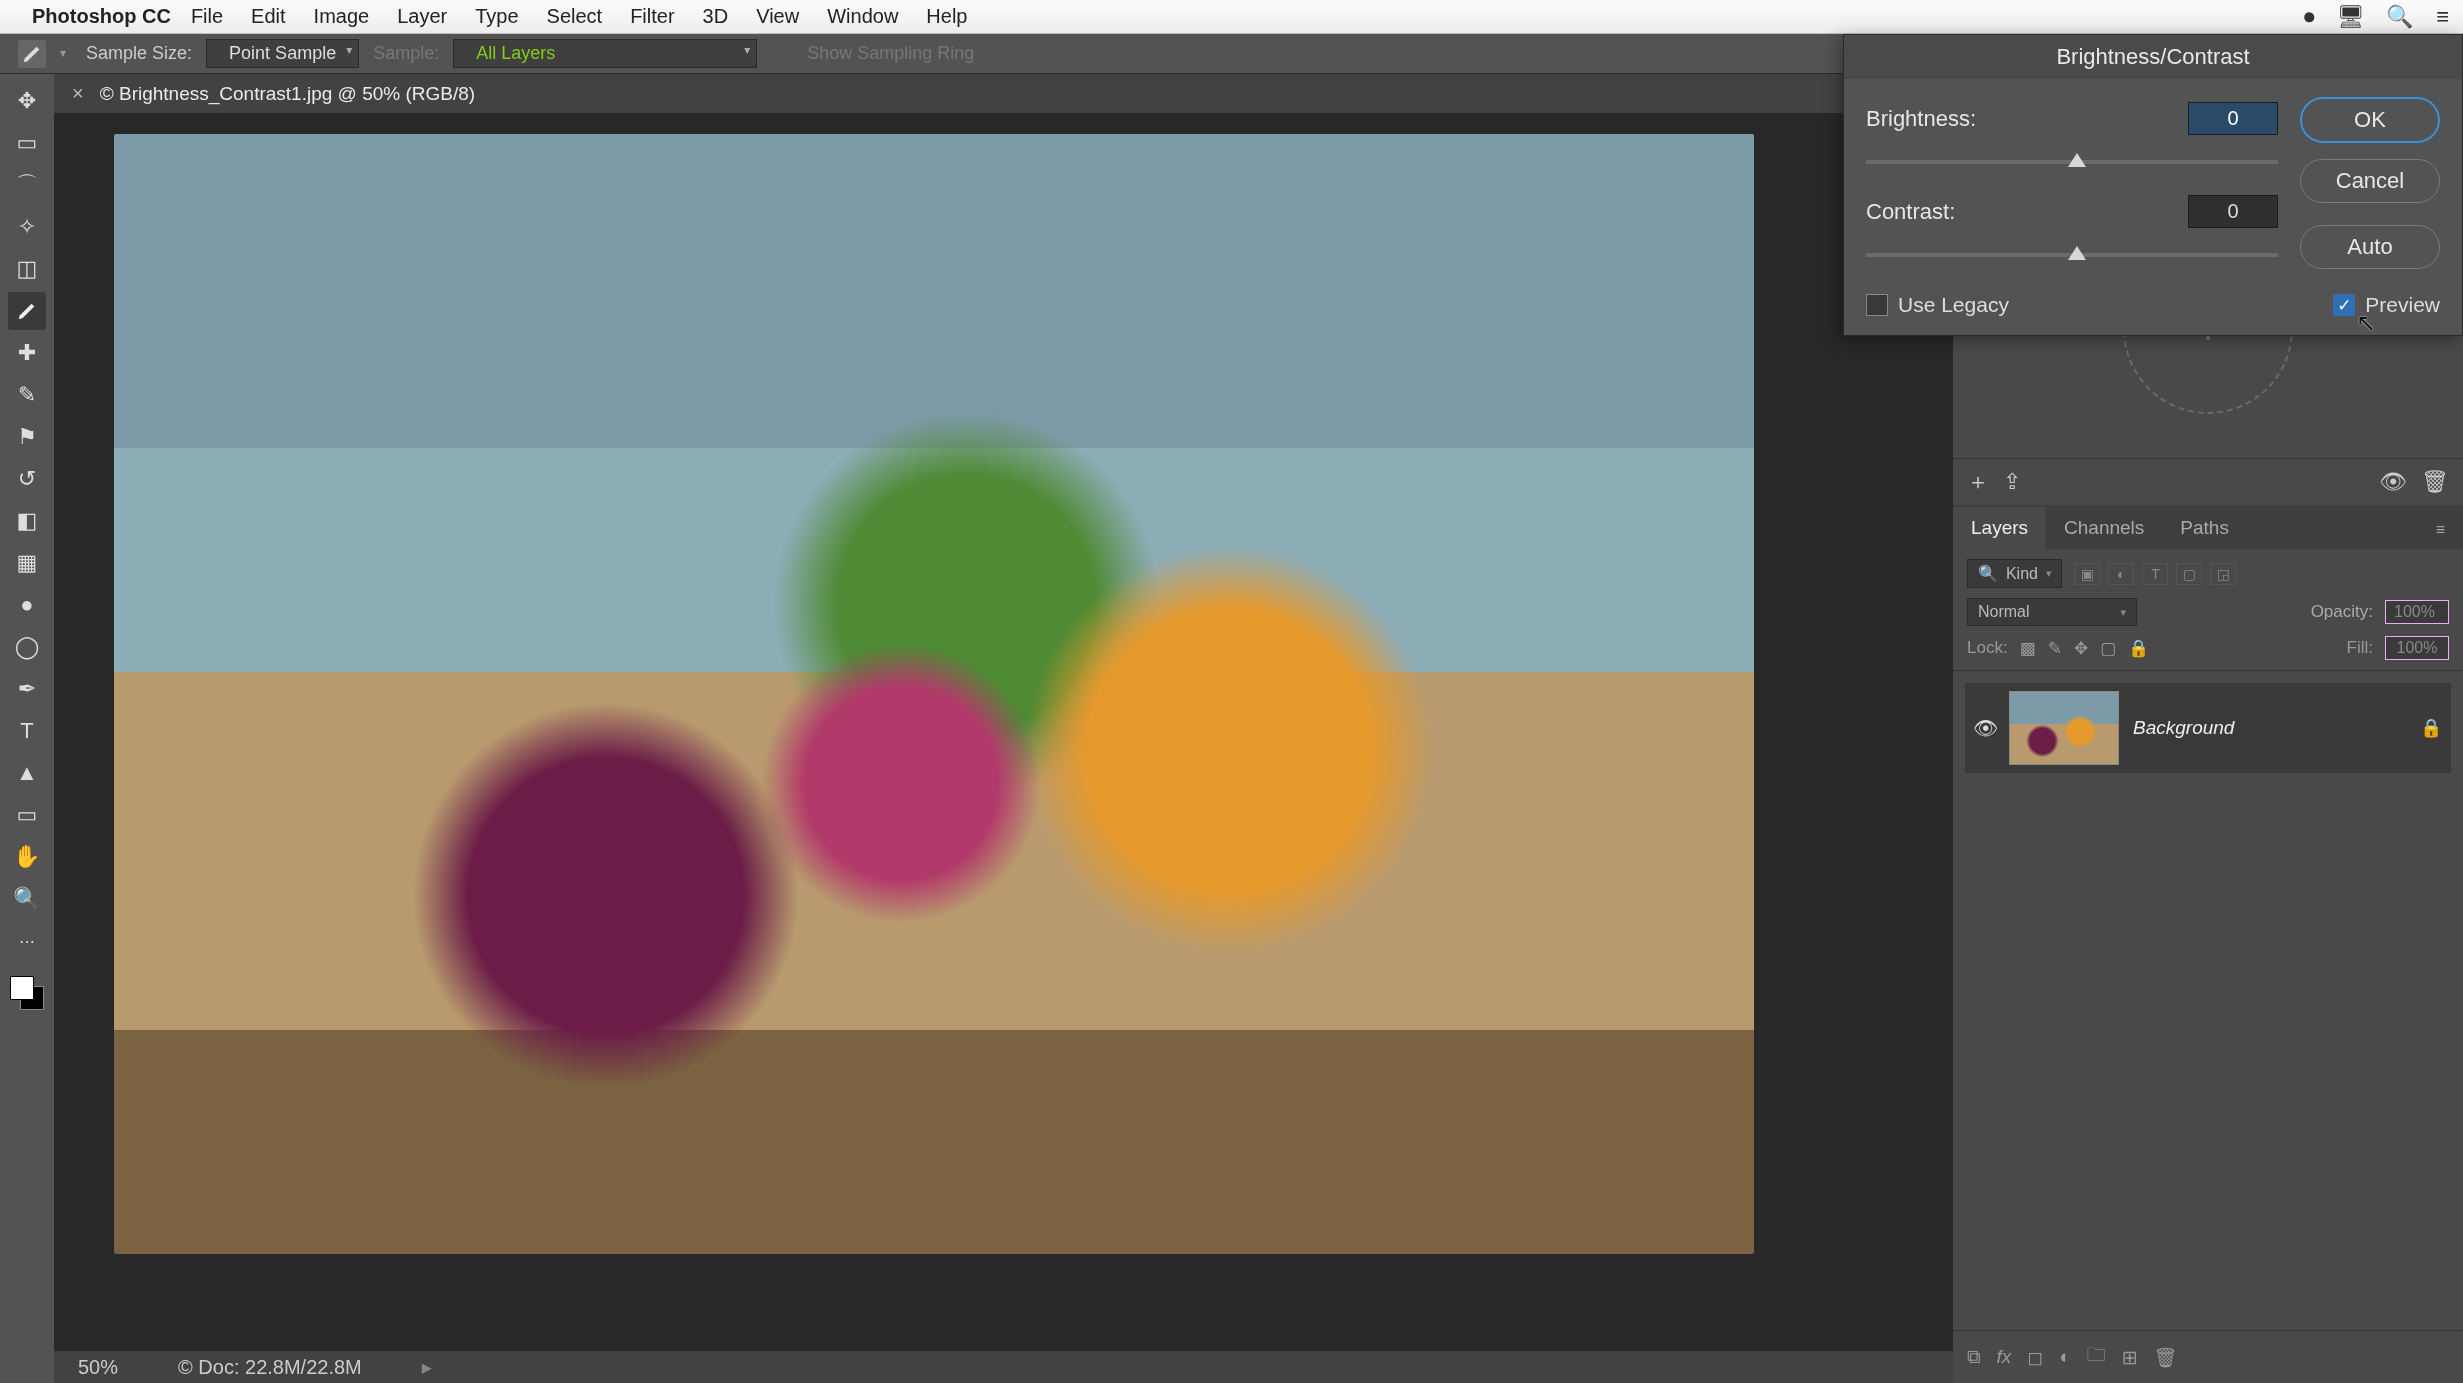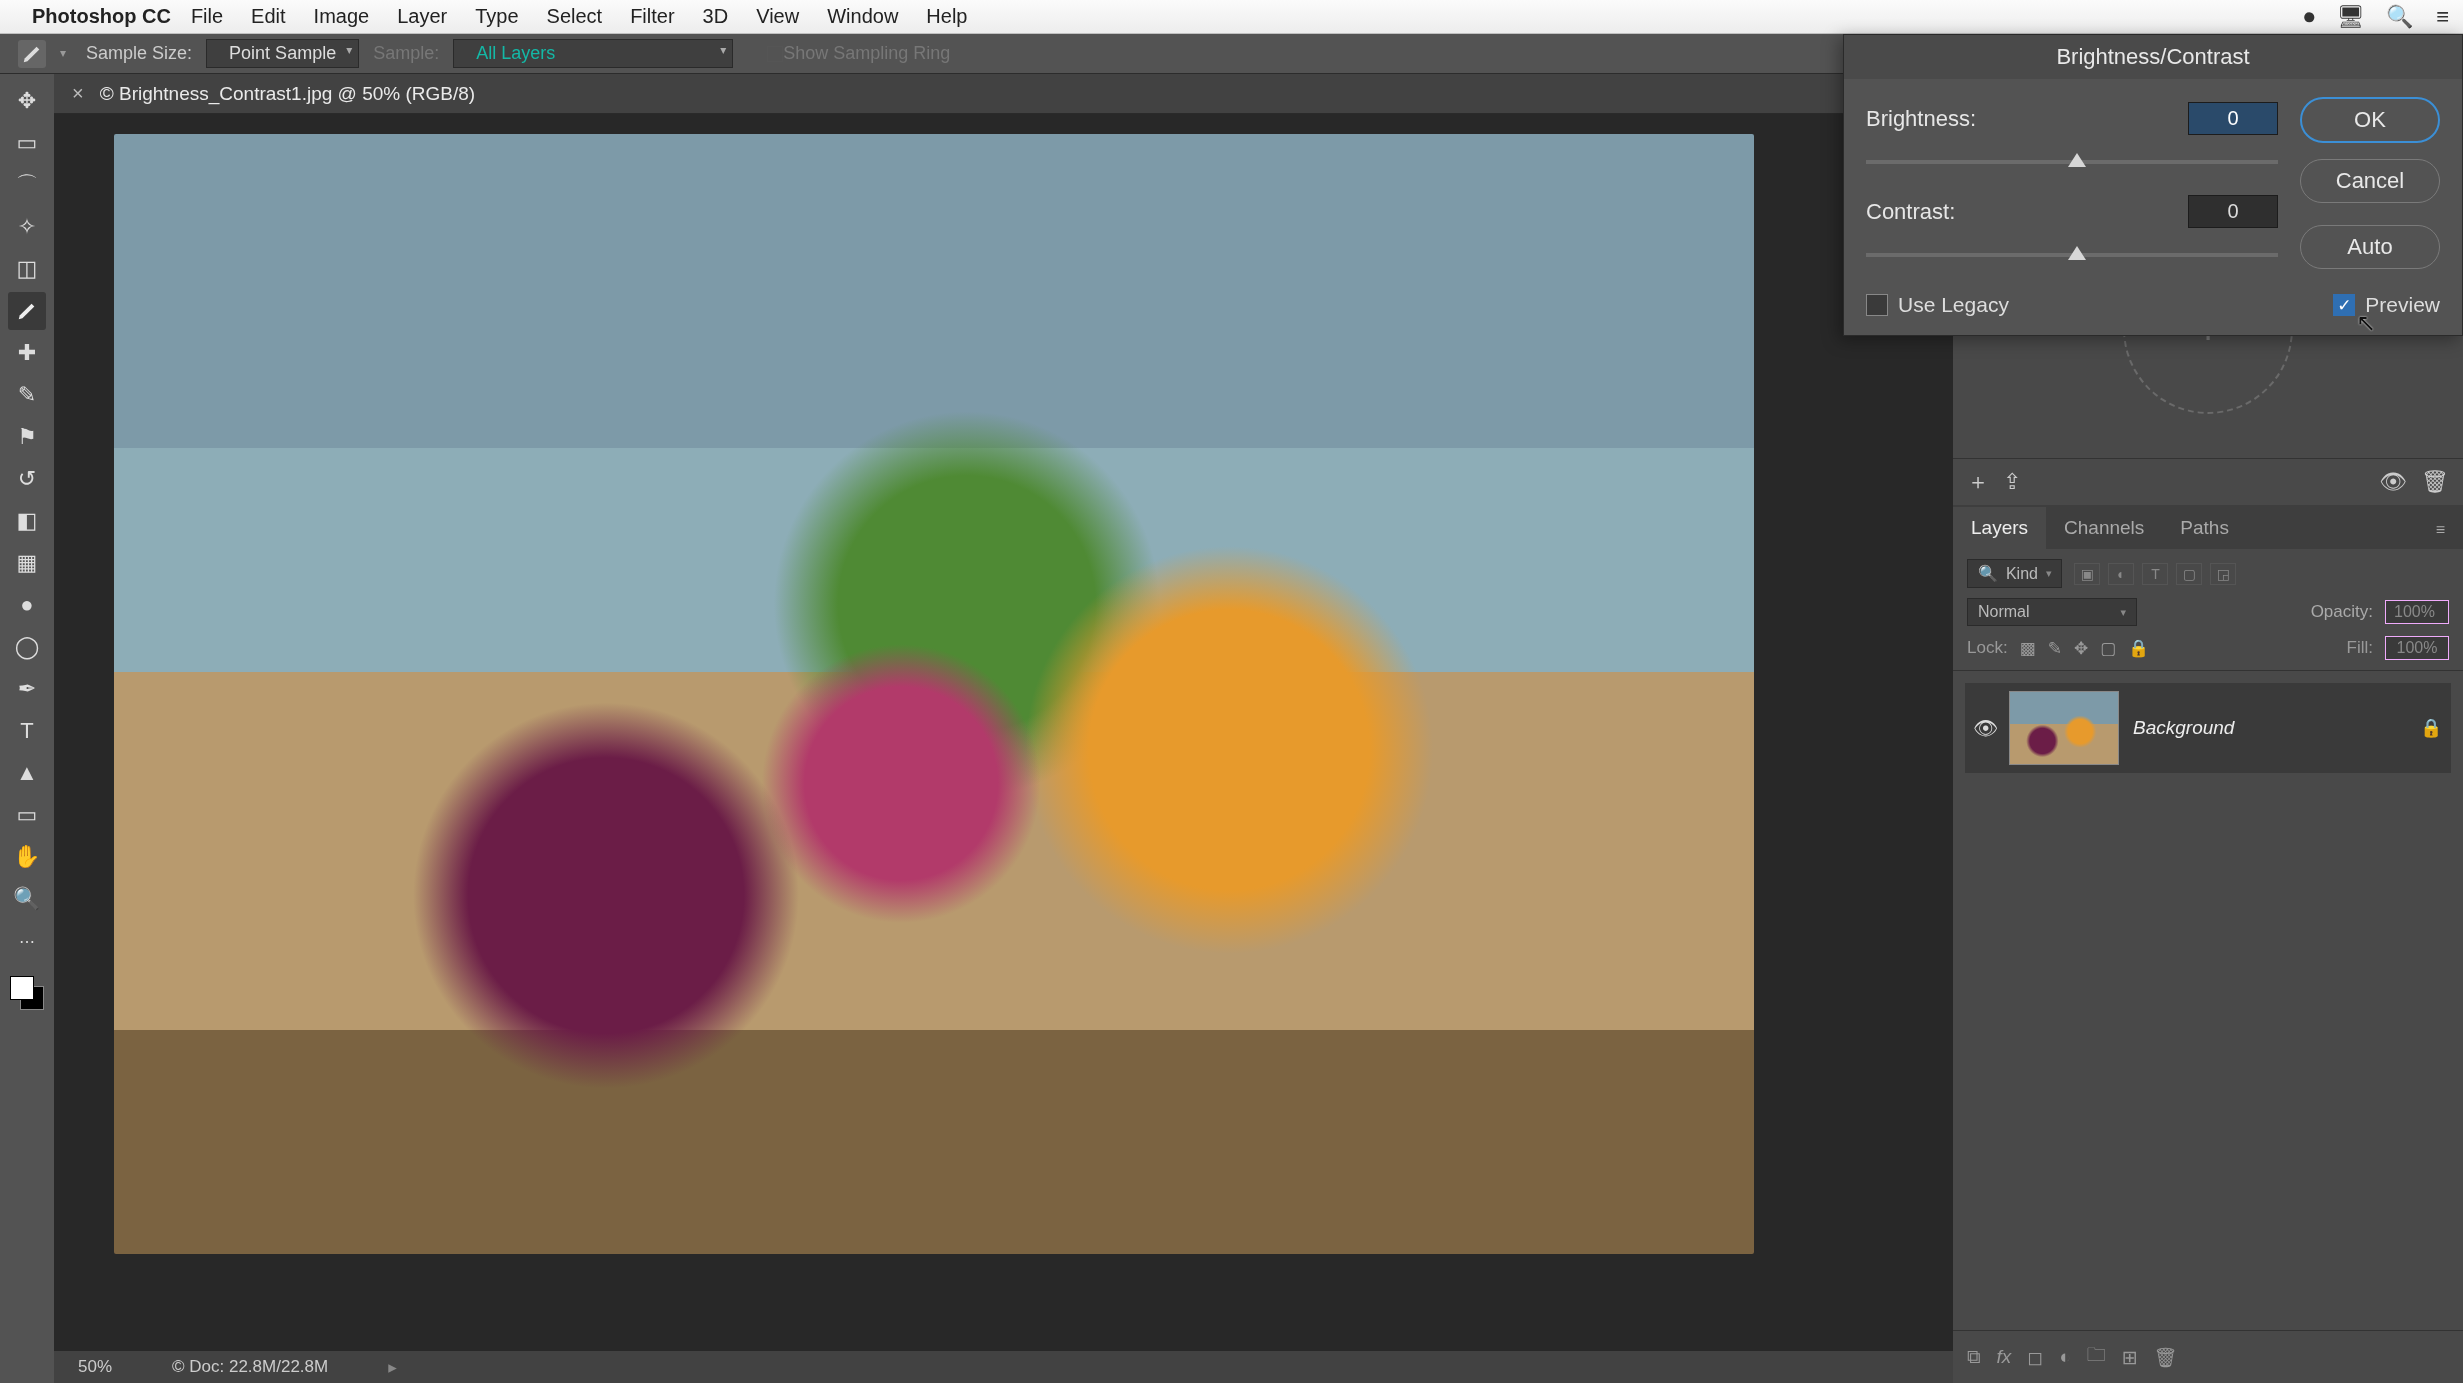--- a/index.html
+++ b/index.html
@@ -39,21 +39,21 @@
 .doc-tab .close-x { color:#bbb; font-size:20px; }
 .doc-tab .tabtext { font-weight:500; }
 .canvas { flex:1; background:#282828; padding:20px 20px 0 60px; position:relative; }
 .image-placeholder { width:1640px; height:1120px; border-radius:2px; background:
   radial-gradient(circle at 30% 68%, #6b1d47 0 10%, transparent 14%),
   radial-gradient(circle at 48% 58%, #b23a6a 0 9%, transparent 13%),
   radial-gradient(circle at 68% 55%, #e79a2c 0 11%, transparent 16%),
   radial-gradient(circle at 52% 42%, #4f8a34 0 12%, transparent 18%),
   linear-gradient(180deg,#7d9aa8 0 28%, #8dadb7 28% 48%, #b89a6e 48% 80%, #7b6341 80% 100%);
   filter:blur(0.5px); }
-.statusbar { height:32px; background:#424242; color:#ccc; font-size:17px; display:flex; align-items:center; padding:0 24px; gap:60px; }
+.statusbar { height:32px; background:#424242; color:#ccc; font-size:20px; display:flex; align-items:center; padding:0 24px; gap:60px; }
 
 .rightcol { width:510px; background:#494949; display:flex; flex-direction:column; overflow:hidden; position:relative; }
 .panel-tabs { display:flex; height:44px; background:#3e3e3e; align-items:flex-end; font-size:19px; }
 .panel-tabs .ptab { padding:10px 18px; color:#aaa; }
 .panel-tabs .ptab.active { background:#494949; color:#eee; }
 .lib-body { padding:14px 18px; color:#bbb; font-size:18px; }
 .lib-select { background:#3a3a3a; border:1px solid #2a2a2a; padding:5px 24px 5px 10px; color:#ddd; display:inline-block; width:280px; position:relative; font-size:18px;}
 .lib-select::after{content:"▾"; position:absolute; right:8px; font-size:13px; color:#999;}
 .lib-viewicons{float:right; display:flex; gap:10px;}
 .lib-viewicons span{width:26px;height:26px;border:1px solid #666;display:flex;align-items:center;justify-content:center;color:#ccc;font-size:15px;}
@@ -129,21 +129,21 @@
   <div class="optionsbar">
     <span class="toolico">
       <svg width="22" height="22" viewBox="0 0 24 24">
           <path d="M3 21l4-1 13-13-3-3L4 17l-1 4z" fill="#ddd"></path>
         </svg>
     </span>
     <span style="color:#999;font-size:12px;margin:-2px 6px 0 -8px">▾</span>
     <span>Sample Size:</span>
     <span class="sel">Point Sample</span>
     <span class="dim">Sample:</span>
-    <span class="sel dim" style="width:280px;color:#14b8a6">All Layers</span>
+    <span class="sel dim" style="width:304px;color:#84cc16">All Layers</span>
     <span style="margin-left:20px;display:flex;align-items:center;gap:0;" class="dim">
       <span style="width:16px;height:16px;border:1px solid #555;display:inline-block;"></span>
       <span>Show Sampling Ring</span>
     </span>
   </div>
 
   <div class="mainrow">
 
     <div class="toolbox">
       <div class="tool">✥</div>

